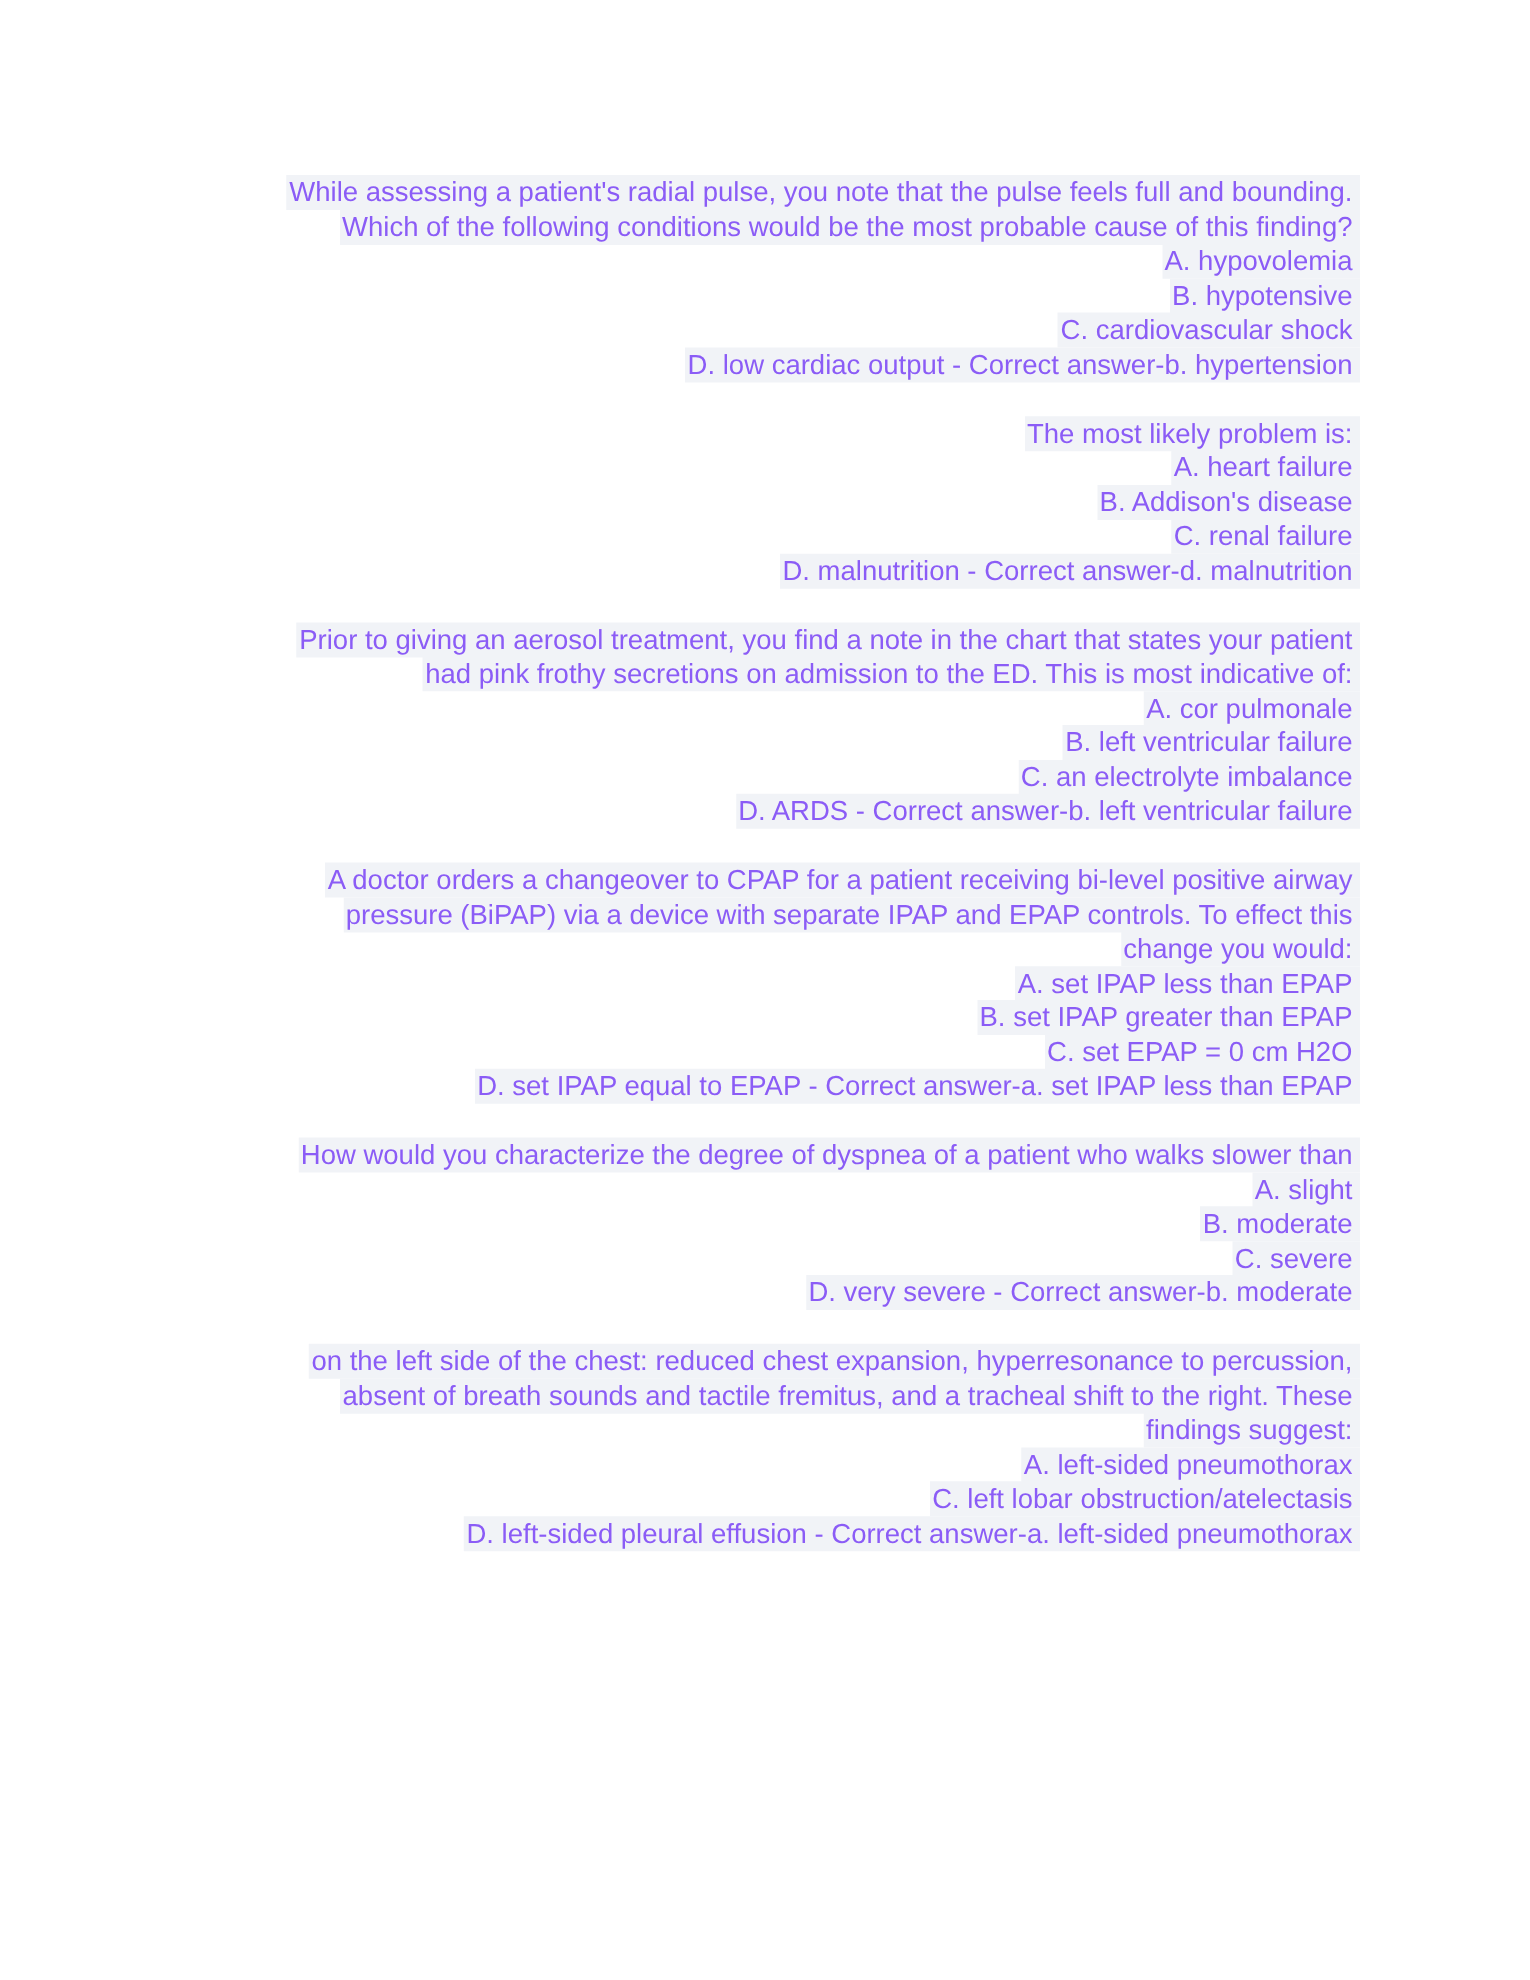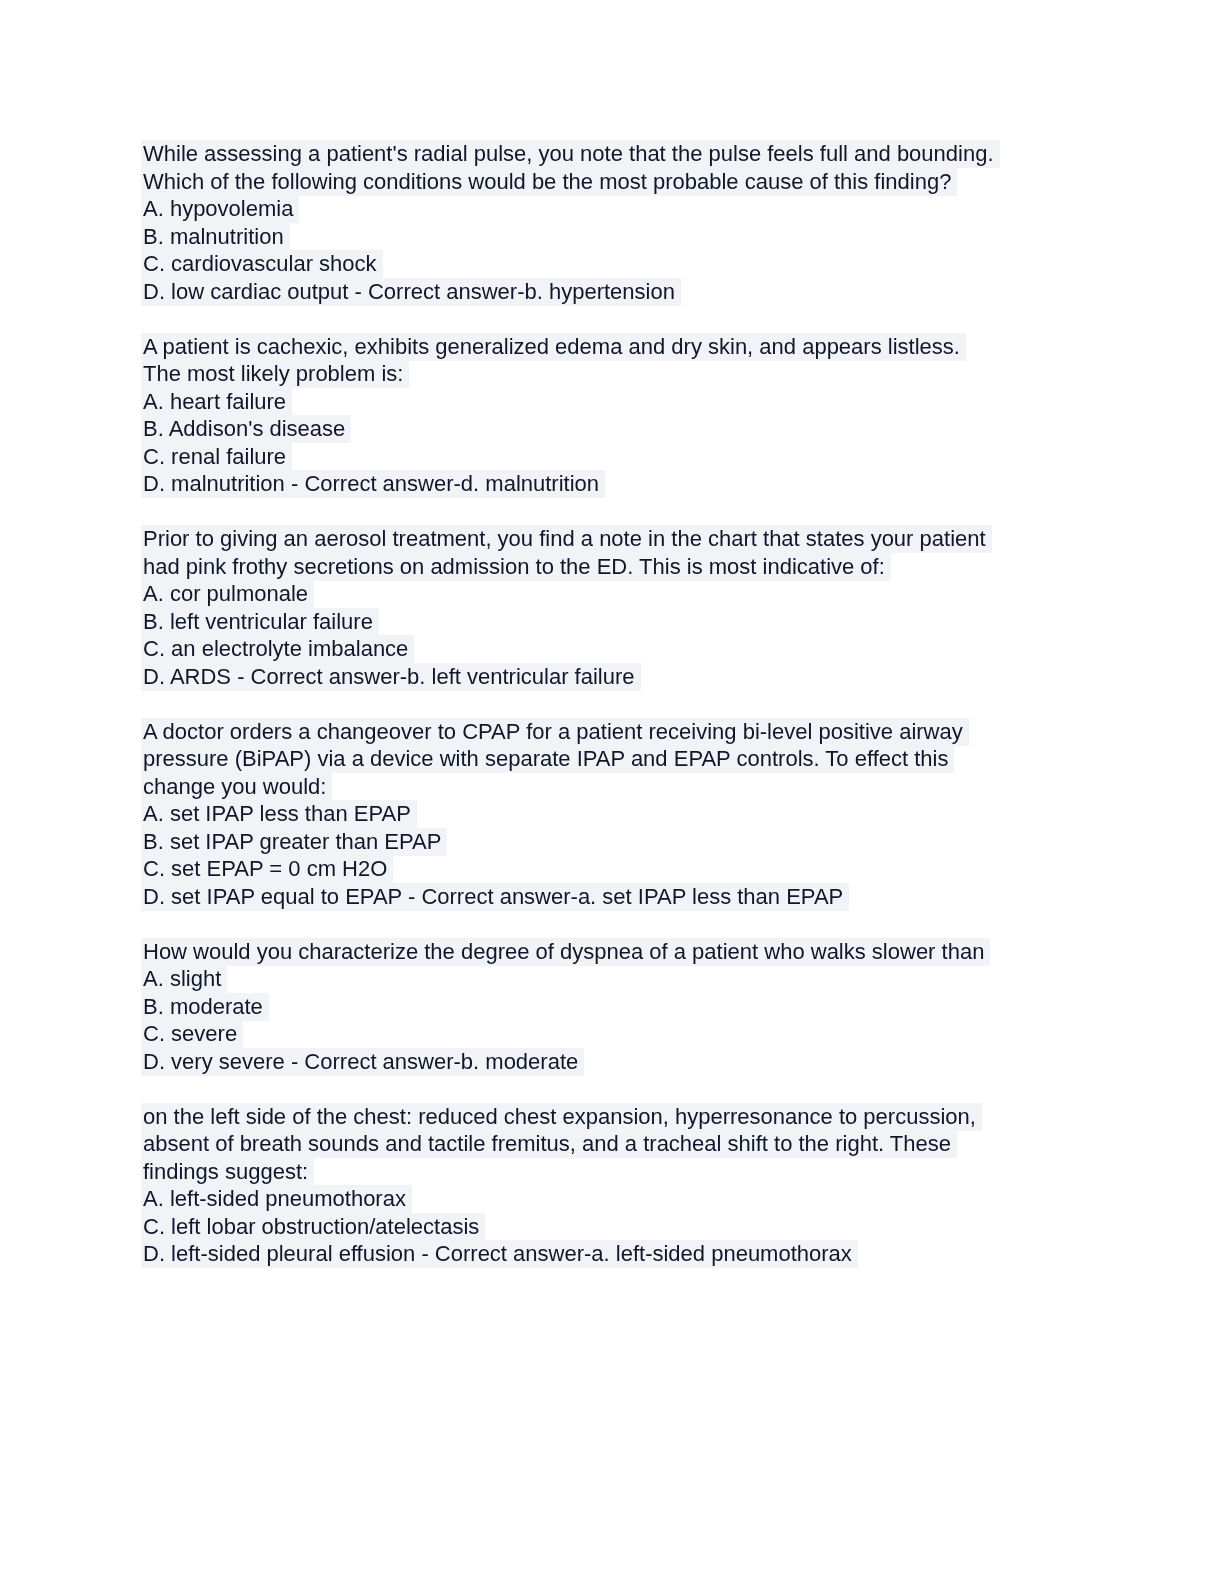--- a/index.html
+++ b/index.html
@@ -15,21 +15,22 @@
     overflow: hidden;
     font-family: "Liberation Sans", sans-serif;
   }
   .content {
     position: absolute;
     left: 143px;
     top: 140px;
     width: 945px;
     font-size: 22px;
     line-height: 27.5px;
-    color: #0f172a;
+    color: #8b5cf6;
+    text-align: right;
   }
   .question-block {
     margin: 0 0 27.5px 0;
   }
   .line {
     white-space: pre;
     height: 27.5px;
   }
   .hl {
     background: #f1f3f7;
@@ -39,26 +40,25 @@
 </style>
 </head>
 <body>
 
 <div class="page">
   <div class="content">
       <div class="question-block">
         <div class="line"><span class="hl">While assessing a patient's radial pulse, you note that the pulse feels full and bounding.</span></div>
         <div class="line"><span class="hl">Which of the following conditions would be the most probable cause of this finding?</span></div>
         <div class="line"><span class="hl">A. hypovolemia</span></div>
-        <div class="line"><span class="hl">B. malnutrition</span></div>
+        <div class="line"><span class="hl">B. hypotensive</span></div>
         <div class="line"><span class="hl">C. cardiovascular shock</span></div>
         <div class="line"><span class="hl">D. low cardiac output - Correct answer-b. hypertension</span></div>
       </div>
       <div class="question-block">
-        <div class="line"><span class="hl">A patient is cachexic, exhibits generalized edema and dry skin, and appears listless.</span></div>
         <div class="line"><span class="hl">The most likely problem is:</span></div>
         <div class="line"><span class="hl">A. heart failure</span></div>
         <div class="line"><span class="hl">B. Addison's disease</span></div>
         <div class="line"><span class="hl">C. renal failure</span></div>
         <div class="line"><span class="hl">D. malnutrition - Correct answer-d. malnutrition</span></div>
       </div>
       <div class="question-block">
         <div class="line"><span class="hl">Prior to giving an aerosol treatment, you find a note in the chart that states your patient</span></div>
         <div class="line"><span class="hl">had pink frothy secretions on admission to the ED. This is most indicative of:</span></div>
         <div class="line"><span class="hl">A. cor pulmonale</span></div>

